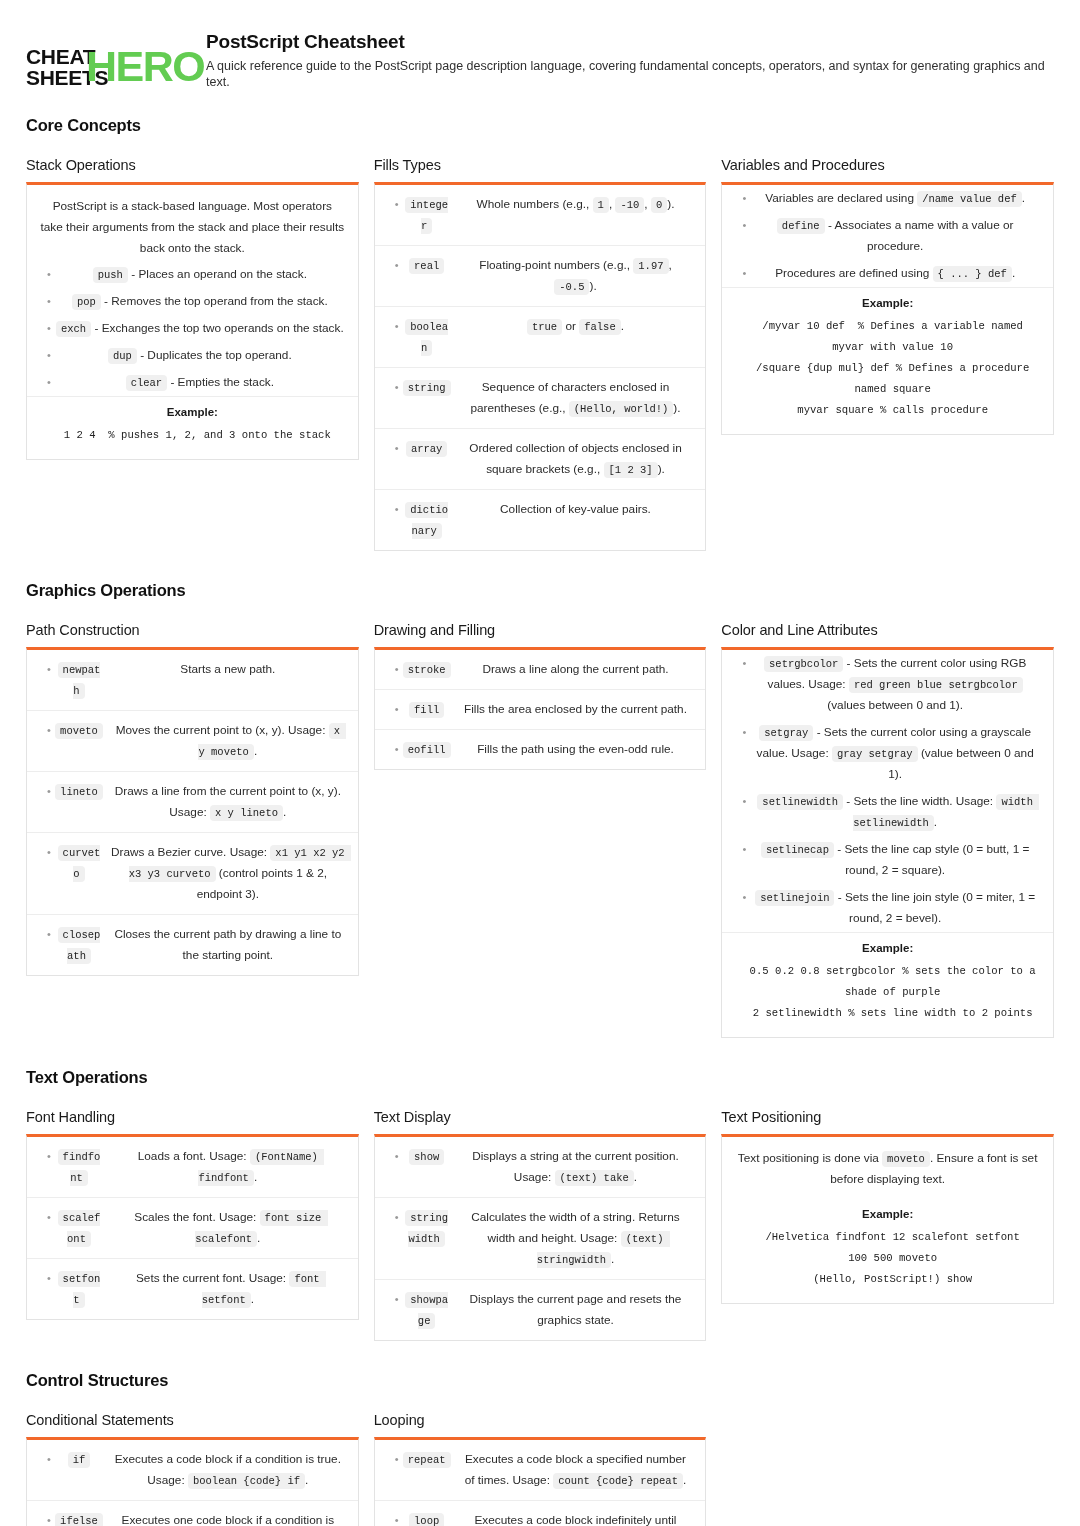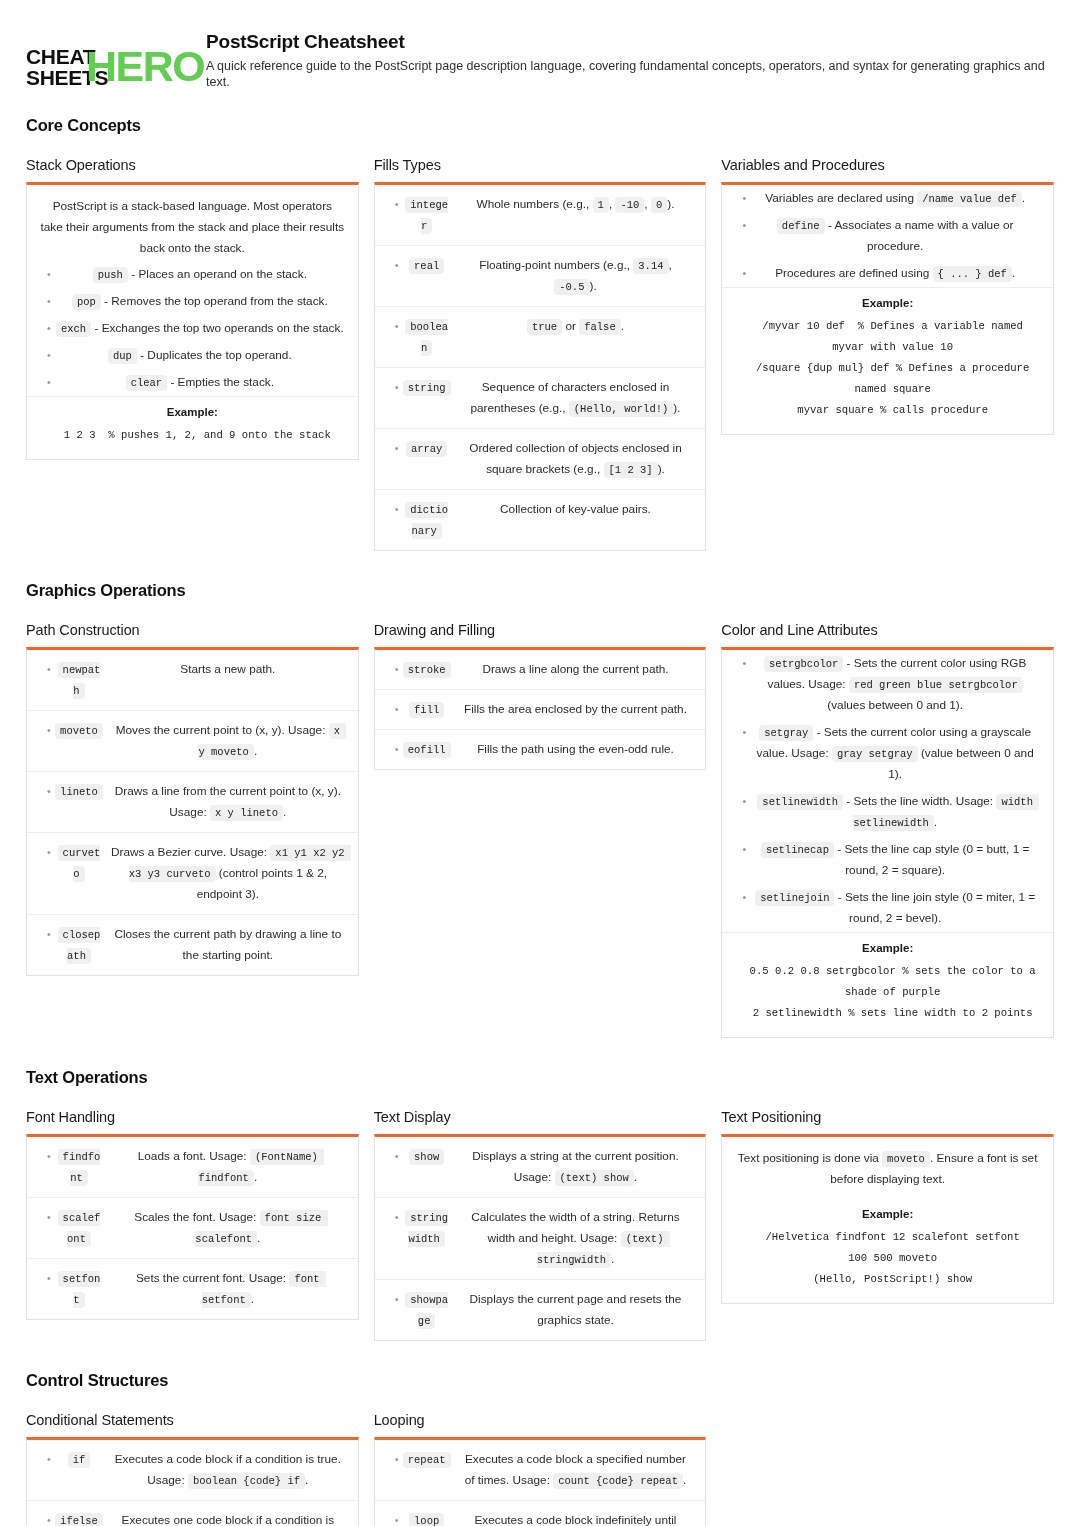--- a/index.html
+++ b/index.html
@@ -241,39 +241,39 @@
                   <span class="bullet"></span>
                   <span class="inline-desc"><code>dup</code> - Duplicates the top operand.</span>
                 </li>
                 <li>
                   <span class="bullet"></span>
                   <span class="inline-desc"><code>clear</code> - Empties the stack.</span>
                 </li>
               </ul>
               <div class="example">
                 <div class="example-label">Example:</div>
-                <pre class="code-block">1 2 3  % pushes 1, 2, and 9 onto the stack</pre>
+                <pre class="code-block">1 2 4  % pushes 1, 2, and 3 onto the stack</pre>
               </div>
             </div>
           </div>
         </div>
         <div class="col">
           <div class="card-title">Fills Types</div>
           <div class="card">
             <div class="card-body">
               <ul class="rows">
                 <li>
                   <span class="bullet"></span>
                   <span class="term"><code>integer</code></span>
                   <span class="desc">Whole numbers (e.g., <code>1</code>, <code>-10</code>, <code>0</code>).</span>
                 </li>
                 <li>
                   <span class="bullet"></span>
                   <span class="term"><code>real</code></span>
-                  <span class="desc">Floating-point numbers (e.g., <code>3.14</code>, <code>-0.5</code>).</span>
+                  <span class="desc">Floating-point numbers (e.g., <code>1.97</code>, <code>-0.5</code>).</span>
                 </li>
                 <li>
                   <span class="bullet"></span>
                   <span class="term"><code>boolean</code></span>
                   <span class="desc"><code>true</code> or <code>false</code>.</span>
                 </li>
                 <li>
                   <span class="bullet"></span>
                   <span class="term"><code>string</code></span>
                   <span class="desc">Sequence of characters enclosed in parentheses (e.g., <code>(Hello, world!)</code>).</span>
@@ -442,21 +442,21 @@
           </div>
         </div>
         <div class="col">
           <div class="card-title">Text Display</div>
           <div class="card">
             <div class="card-body">
               <ul class="rows">
                 <li>
                   <span class="bullet"></span>
                   <span class="term"><code>show</code></span>
-                  <span class="desc">Displays a string at the current position. Usage: <code>(text) show</code>.</span>
+                  <span class="desc">Displays a string at the current position. Usage: <code>(text) take</code>.</span>
                 </li>
                 <li>
                   <span class="bullet"></span>
                   <span class="term"><code>stringwidth</code></span>
                   <span class="desc">Calculates the width of a string. Returns width and height. Usage: <code>(text) stringwidth</code>.</span>
                 </li>
                 <li>
                   <span class="bullet"></span>
                   <span class="term"><code>showpage</code></span>
                   <span class="desc">Displays the current page and resets the graphics state.</span>

